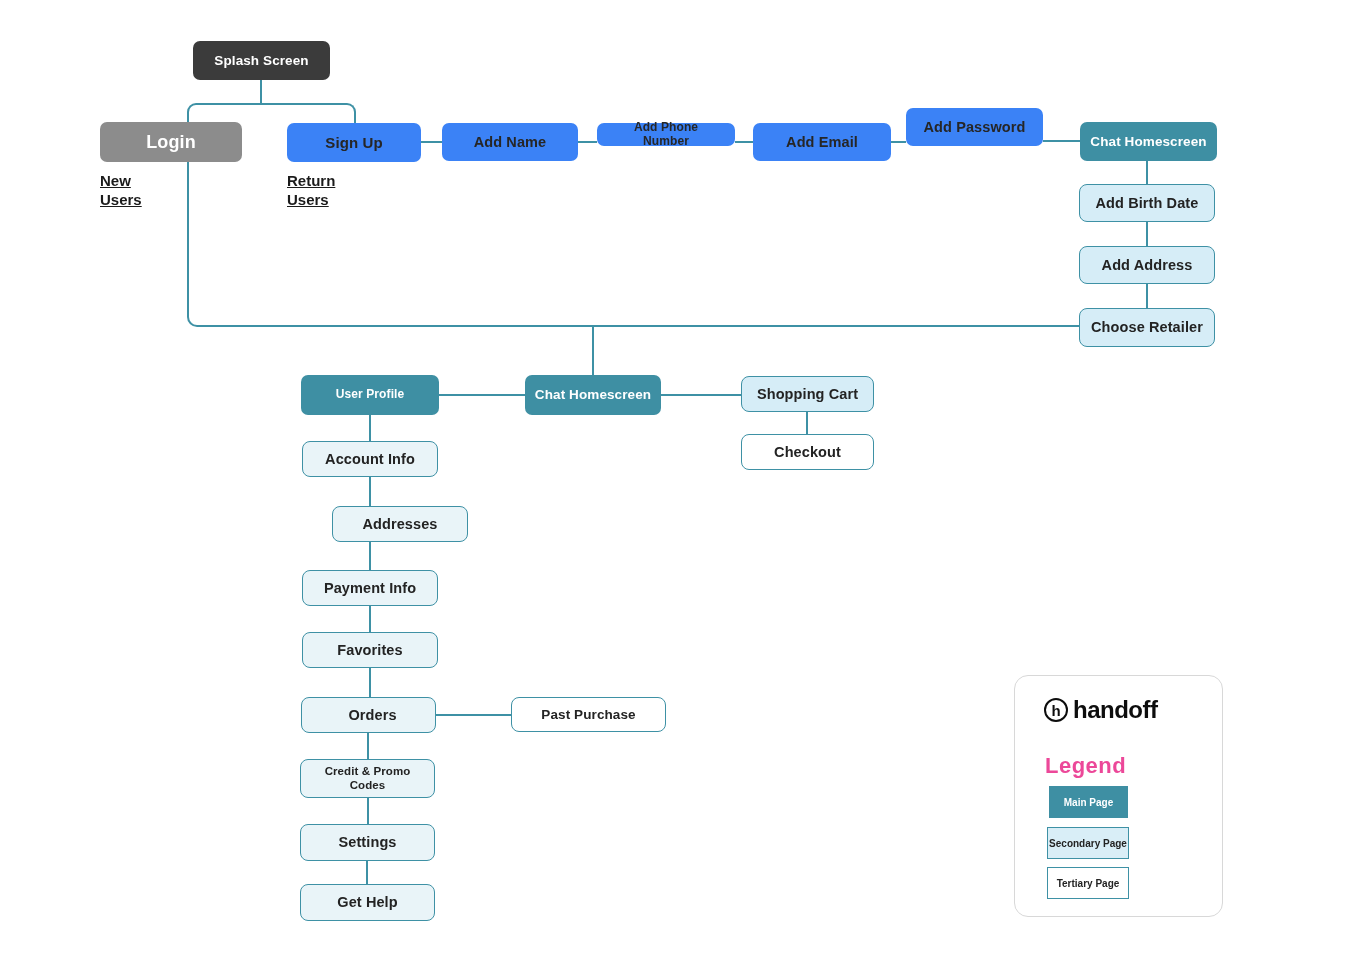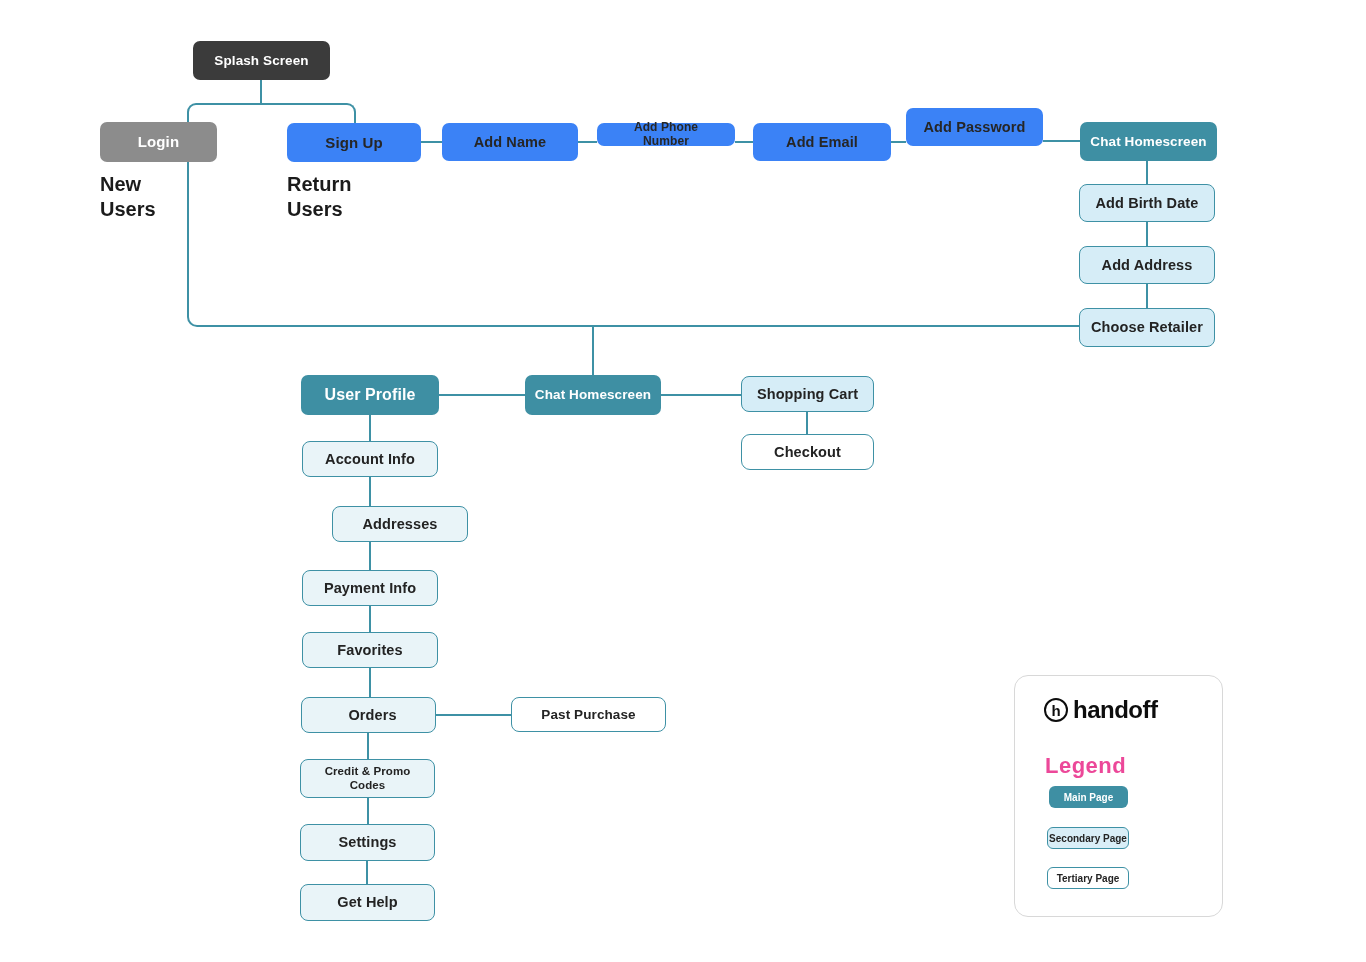--- a/index.html
+++ b/index.html
@@ -42,22 +42,22 @@
   }
   .corner.elbow-lb {
     border-left:2px solid #3E91A5;
     border-bottom:2px solid #3E91A5;
     border-bottom-left-radius:10px;
   }
 
   
   .annotation {
     position: absolute;
-    font-weight: 700; font-size: 20px; color:#1b1b1b;
-    white-space: pre-line; line-height: 1.25;
+    font-weight: 700; font-size: 15px; color:#1b1b1b;
+    white-space: pre-line; line-height: 1.25; text-decoration: underline;
   }
 
   
   .legend-card {
     position: absolute;
     left: 1014px; top: 675px; width: 209px; height: 242px;
     background:#ffffff;
     border: 1.5px solid #D8D8D8;
     border-radius: 14px;
     box-sizing: border-box;
@@ -81,22 +81,22 @@
     position: absolute; left: 30px; top: 60px;
     font-weight: 600; font-size: 22px; color:#ec4899;
     letter-spacing: .5px;
     margin-top: 17px;
   }
   .chip {
     position: absolute;
     display: flex; align-items: center; justify-content: center;
     font-weight: 700; font-size: 10px;
     box-sizing: border-box;
-    border-radius: 6px;
-    height: 22px;
+    border-radius: 0;
+    height: 32px;
   }
   .chip.main      { left:34px; top:110px; width:79px; background:#3E8FA3; color:#ffffff; }
   .chip.secondary { left:32px; top:151px; width:82px; background:#D9EEF7; color:#232323; border:1.5px solid #3E91A5; }
   .chip.tertiary  { left:32px; top:191px; width:82px; background:#ffffff; color:#232323; border:1.5px solid #3E91A5; }
 </style>
 </head>
 <body>
 
 <div class="canvas">
 
@@ -122,35 +122,35 @@
       <div class="line" style="left: 369px; top: 606px; width: 2px; height: 26px;"></div>
       <div class="line" style="left: 369px; top: 668px; width: 2px; height: 29px;"></div>
       <div class="line" style="left: 367px; top: 733px; width: 2px; height: 26px;"></div>
       <div class="line" style="left: 367px; top: 798px; width: 2px; height: 26px;"></div>
       <div class="line" style="left: 366px; top: 861px; width: 2px; height: 23px;"></div>
       <div class="line" style="left: 436px; top: 714px; width: 75px; height: 2px;"></div>
     </div>
 
   <div id="node-layer">
       <div class="node dark" style="left: 193px; top: 41px; width: 137px; height: 39px; font-size: 13.5px;">Splash Screen</div>
-      <div class="node gray" style="left: 100px; top: 122px; width: 117px; height: 40px; font-size: 15px;">Login</div>
+      <div class="node gray" style="left: 100px; top: 122px; width: 142px; height: 40px; font-size: 18px;">Login</div>
       <div class="node light" style="left: 287px; top: 123px; width: 134px; height: 39px; font-size: 15px;">Sign Up</div>
       <div class="node light" style="left: 442px; top: 123px; width: 136px; height: 38px; font-size: 14.5px;">Add Name</div>
       <div class="node light" style="left: 597px; top: 123px; width: 138px; height: 23px; font-size: 12px;">Add Phone
 Number</div>
       <div class="node light" style="left: 753px; top: 123px; width: 138px; height: 38px; font-size: 14.5px;">Add Email</div>
       <div class="node light" style="left: 906px; top: 108px; width: 137px; height: 38px; font-size: 14.5px;">Add Password</div>
       <div class="node main" style="left: 1080px; top: 122px; width: 137px; height: 39px; font-size: 13.5px;">Chat Homescreen</div>
       <div class="node secondary" style="left: 1079px; top: 184px; width: 136px; height: 38px; font-size: 14.5px;">Add Birth Date</div>
       <div class="node secondary" style="left: 1079px; top: 246px; width: 136px; height: 38px; font-size: 14.5px;">Add Address</div>
       <div class="node secondary" style="left: 1079px; top: 308px; width: 136px; height: 39px; font-size: 14.5px;">Choose Retailer</div>
-      <div class="node main" style="left: 301px; top: 375px; width: 138px; height: 40px; font-size: 16px;">User Profile</div>
+      <div class="node main" style="left: 301px; top: 375px; width: 138px; height: 40px; font-size: 12px;">User Profile</div>
       <div class="node main" style="left: 525px; top: 375px; width: 136px; height: 40px; font-size: 13.5px;">Chat Homescreen</div>
       <div class="node secondary" style="left: 741px; top: 376px; width: 133px; height: 36px; font-size: 14.5px;">Shopping Cart</div>
-      <div class="node tertiary" style="left: 741px; top: 434px; width: 133px; height: 36px; font-size: 14.5px; border-radius: 9px;">Checkout</div>
+      <div class="node tertiary" style="left: 741px; top: 434px; width: 133px; height: 36px; font-size: 14.5px;">Checkout</div>
       <div class="node secondary-light" style="left: 302px; top: 441px; width: 136px; height: 36px; font-size: 14.5px;">Account Info</div>
       <div class="node secondary-light" style="left: 302px; top: 506px; width: 136px; height: 36px; font-size: 14.5px; margin-left: 30px;">Addresses</div>
       <div class="node secondary-light" style="left: 302px; top: 570px; width: 136px; height: 36px; font-size: 14.5px;">Payment Info</div>
       <div class="node secondary-light" style="left: 302px; top: 632px; width: 136px; height: 36px; font-size: 14.5px;">Favorites</div>
       <div class="node secondary-light" style="left: 301px; top: 697px; width: 135px; height: 36px; font-size: 14.5px; padding-left: 8px;">Orders</div>
       <div class="node tertiary" style="left: 511px; top: 697px; width: 155px; height: 35px; font-size: 13.5px;">Past Purchase</div>
       <div class="node secondary-light" style="left: 300px; top: 759px; width: 135px; height: 39px; font-size: 11.5px;">Credit &amp; Promo
 Codes</div>
       <div class="node secondary-light" style="left: 300px; top: 824px; width: 135px; height: 37px; font-size: 14.5px;">Settings</div>
       <div class="node secondary-light" style="left: 300px; top: 884px; width: 135px; height: 37px; font-size: 14.5px;">Get Help</div>

